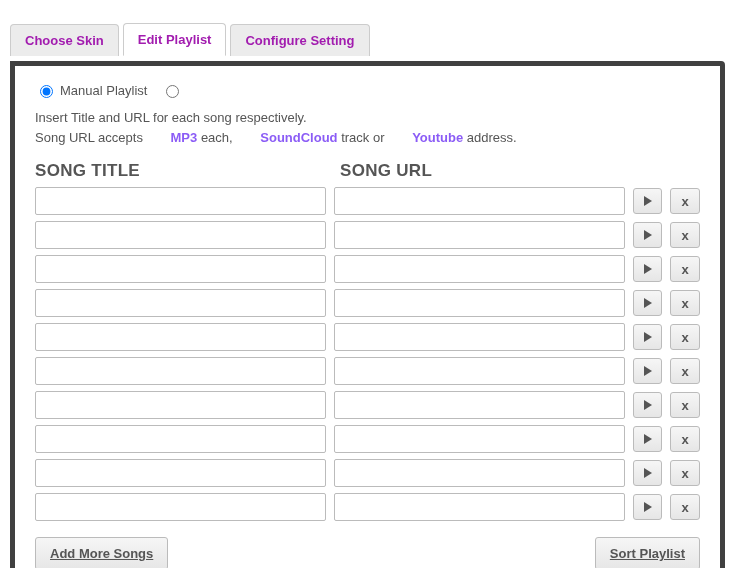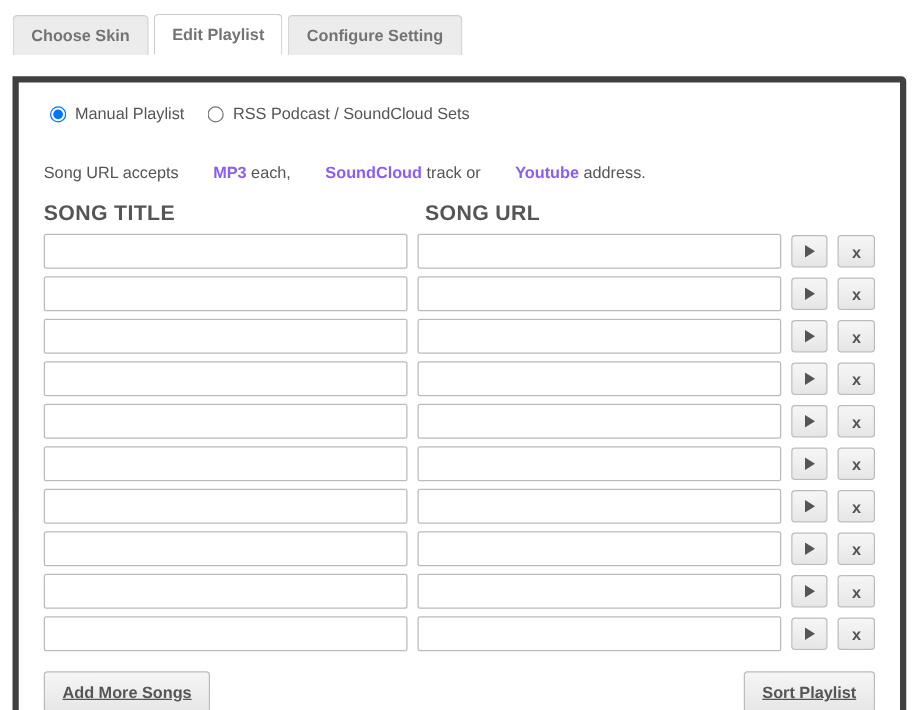--- a/index.html
+++ b/index.html
@@ -18,24 +18,24 @@
     z-index: 2;
   }
   .tab {
     padding: 8px 14px;
     background: #ececec;
     border: 1px solid #ccc;
     border-bottom: none;
     margin-right: 4px;
     border-radius: 4px 4px 0 0;
     font-weight: 600;
-    color: #737373;
+    color: #a21caf;
     cursor: pointer;
     position: relative;
-    top: 1px;
+    top: 13px;
   }
   .tab.active {
     background: #fff;
     border-bottom: 1px solid #fff;
     z-index: 3;
     text-align: right;
   }
   .panel {
     border: 5px solid #404040;
     border-radius: 0 4px 4px 4px;
@@ -127,26 +127,25 @@
 
 <div class="panel">
 
   <div class="radios">
     <label>
       <input type="radio" name="ptype" checked="" style="">
       <span>Manual Playlist</span>
     </label>
     <label>
       <input type="radio" name="ptype" style="">
-      <span>RSS Podcast / SoundCloud Sets</span>
     </label>
   </div>
 
   <div class="instructions">
-    <br>
+    <span>Insert Title and URL for each song respectively.</span><br>
     <span>Song URL accepts </span><b>MP3</b><span> each, </span><b>SoundCloud</b><span> track or </span><b>Youtube</b><span> address.</span>
   </div>
 
   <div class="headers">
     <div class="col-title">SONG TITLE</div>
     <div class="col-url">SONG URL</div>
   </div>
 
   <div class="rows" id="rows">
       <div class="row">

